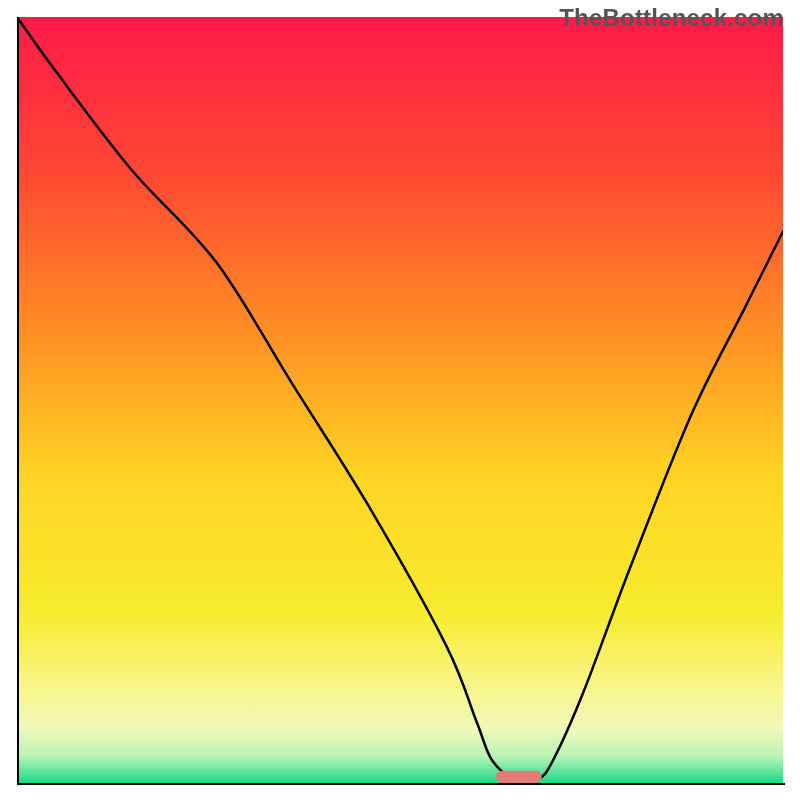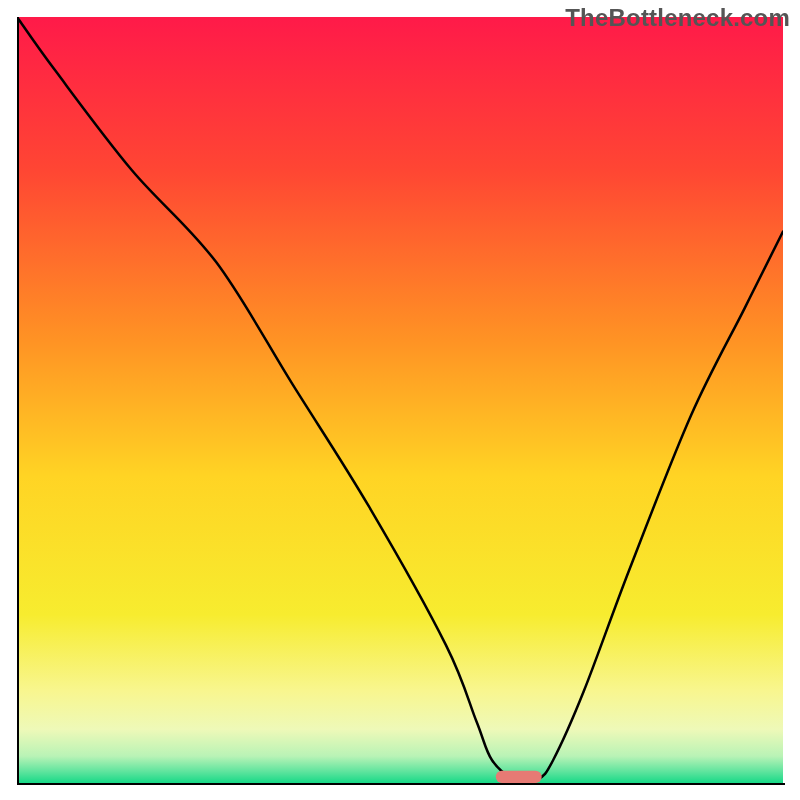--- a/index.html
+++ b/index.html
@@ -12,21 +12,21 @@
     font-family: Arial, Helvetica, sans-serif;
   }
   .chart-container {
     position: relative;
     width: 800px;
     height: 800px;
   }
   .watermark {
     position: absolute;
     top: 4px;
-    right: 10px;
+    right: 16px;
     font-size: 24px;
     font-weight: 600;
     color: #555555;
     letter-spacing: 0.2px;
     z-index: 20;
   }
   .plot-area {
     position: absolute;
     left: 17px;
     top: 17px;

